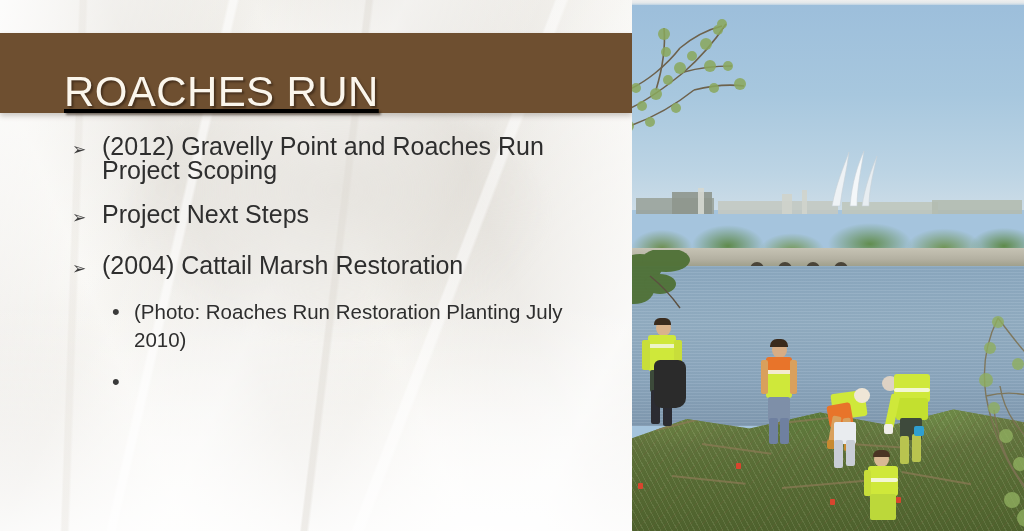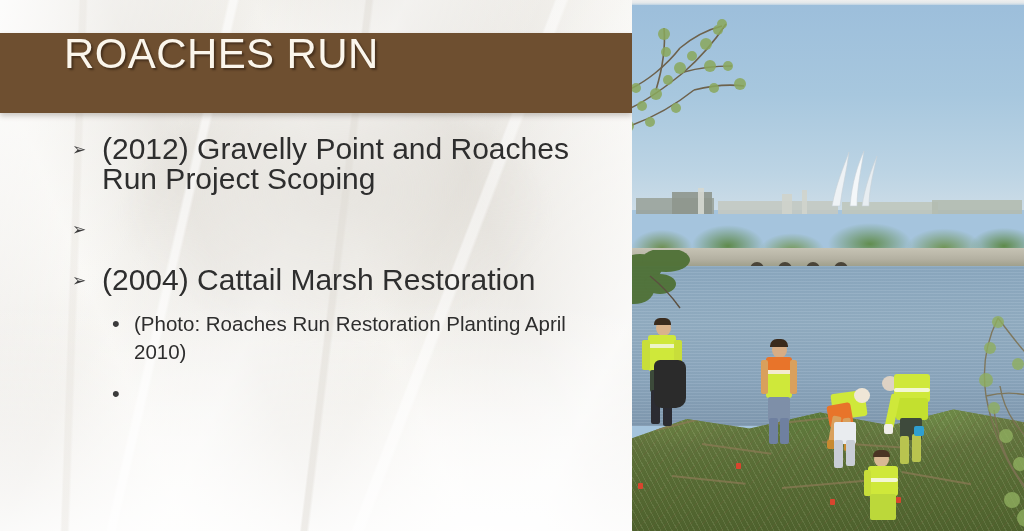--- a/index.html
+++ b/index.html
@@ -64,21 +64,22 @@
   
   .title-band {
     position: absolute;
     left: 0;
     top: 33px;
     width: 632px;
     height: 80px;
     background: #6e4f30;
     box-shadow: 0 3px 5px rgba(90,80,70,0.28);
     display: flex;
-    align-items: flex-start;
+    align-items: flex-end;
+    text-decoration: underline;
   }
   .title-text {
     margin-left: 64px;
     color: #fbf6ec;
     font-size: 42px;
     font-weight: 400;
     letter-spacing: 0.4px;
     line-height: 1;
     text-shadow: 2px 2px 2px rgba(40,26,14,0.55);
     white-space: nowrap;
@@ -101,22 +102,22 @@
     flex: 0 0 auto;
     width: 30px;
     color: #3b3b3b;
     font-size: 17px;
     line-height: 30px;
     padding-top: 1px;
   }
   .bullet-l1 .btext {
     flex: 1 1 auto;
     color: #2e2e2e;
-    font-size: 30px;
-    line-height: 30px;
+    font-size: 25px;
+    line-height: 24px;
     max-width: 500px;
   }
 
   .sublist {
     margin: -6px 0 0 0;
     padding: 0;
   }
   .bullet-l2 {
     display: flex;
     align-items: flex-start;
@@ -294,31 +295,32 @@
 
   <div class="body-area">
 
     <div class="bullet-l1">
       <span class="marker">➢</span>
       <span class="btext">(2012) Gravelly Point and Roaches Run Project Scoping</span>
     </div>
 
     <div class="bullet-l1">
       <span class="marker">➢</span>
+      <span class="btext">Project Next Steps</span>
     </div>
 
     <div class="bullet-l1">
       <span class="marker">➢</span>
       <span class="btext">(2004) Cattail Marsh Restoration</span>
     </div>
 
     <div class="sublist">
       <div class="bullet-l2">
         <span class="marker">•</span>
-        <span class="btext">(Photo: Roaches Run Restoration Planting April 2010)</span>
+        <span class="btext">(Photo: Roaches Run Restoration Planting July 2010)</span>
       </div>
       <div class="bullet-l2">
         <span class="marker">•</span>
       </div>
     </div>
 
   </div>
 
   <div class="photo">
     <div class="photo-topstrip"></div>

